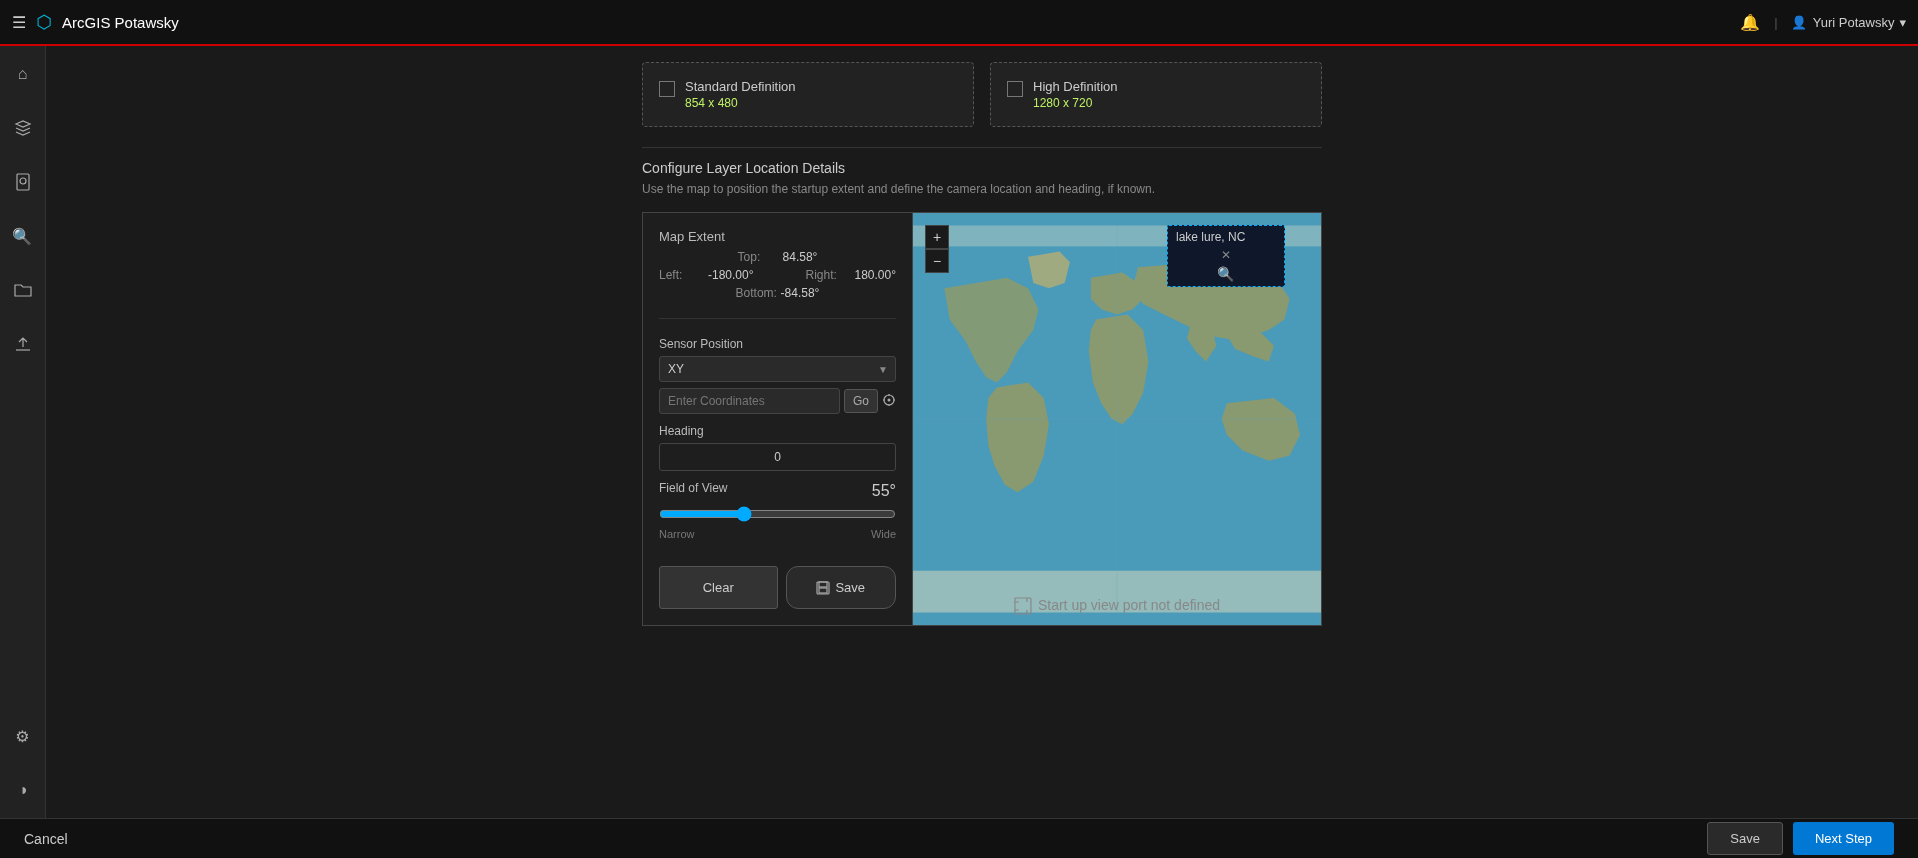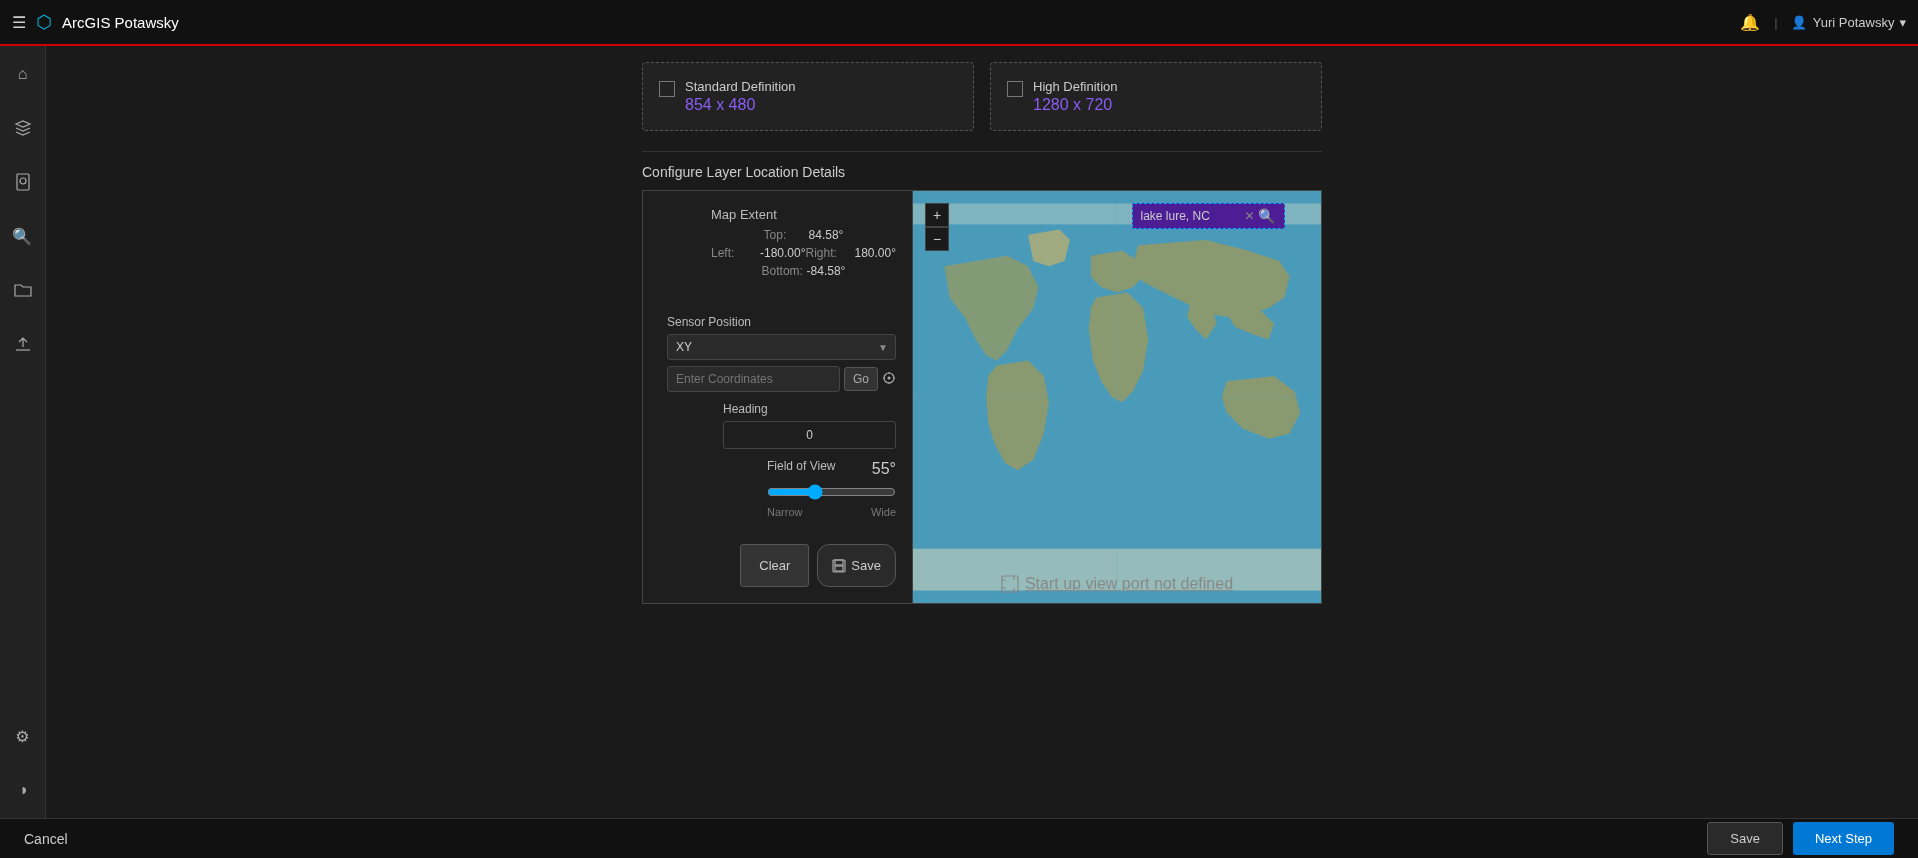--- a/index.html
+++ b/index.html
@@ -23,29 +23,29 @@
     .sidebar-bottom { margin-top: auto; display: flex; flex-direction: column; gap: 18px; }
 
     
     .content { flex: 1; background: #1a1a1a; overflow-y: auto; display: flex; flex-direction: column; }
 
     
     .resolution-row { display: flex; gap: 16px; margin-bottom: 20px; }
     .resolution-card { flex: 1; border: 1px dashed #555; border-radius: 4px; padding: 16px; display: flex; align-items: flex-start; gap: 10px; background: #222; cursor: pointer; }
     .resolution-card .checkbox { width: 16px; height: 16px; border: 1px solid #777; background: transparent; flex-shrink: 0; margin-top: 2px; }
     .resolution-card .res-name { color: #ccc; font-size: 13px; font-weight: 500; }
-    .resolution-card .res-size { color: #8b5cf6; font-size: 16px; margin-top: 2px; }
+    .resolution-card .res-size { color: #bef264; font-size: 12px; margin-top: 2px; }
 
     
     .section-title { color: #ccc; font-size: 14px; font-weight: 500; margin-bottom: 6px; }
     .section-subtitle { color: #888; font-size: 12px; margin-bottom: 16px; }
 
     
     .configure-row { display: flex; gap: 0; border: 1px solid #444; background: #1e1e1e; }
-    .left-config { width: 270px; padding: 16px; display: flex; flex-direction: column; gap: 10px; border-right: 1px solid #444; flex-shrink: 0; align-items: flex-end; }
+    .left-config { width: 270px; padding: 16px; display: flex; flex-direction: column; gap: 10px; border-right: 1px solid #444; flex-shrink: 0; }
     .right-map { flex: 1; position: relative; min-height: 400px; }
 
     
     .map-extent-title { color: #bbb; font-size: 13px; font-weight: 500; margin-bottom: 6px; }
     .extent-label { color: #888; font-size: 12px; width: 45px; }
     .extent-value { color: #ccc; font-size: 12px; }
     .extent-row-center { display: flex; justify-content: center; }
     .extent-row-sides { display: flex; justify-content: space-between; }
     .extent-side { display: flex; gap: 4px; align-items: center; }
 
@@ -70,27 +70,27 @@
     .fov-slider { width: 100%; accent-color: #00aaff; cursor: pointer; }
     .fov-labels { display: flex; justify-content: space-between; color: #777; font-size: 11px; margin-top: 3px; }
 
     
     .action-row { display: flex; gap: 8px; margin-top: auto; padding-top: 16px; }
     .btn-clear { background: #333; border: 1px solid #555; color: #ccc; padding: 7px 18px; font-size: 13px; cursor: pointer; border-radius: 3px; flex: 1; }
     .btn-save { background: #2a2a2a; border: 1px solid #555; color: #ccc; padding: 13px 14px; font-size: 13px; cursor: pointer; border-radius: 12px; display: flex; align-items: center; gap: 5px; flex: 1; justify-content: center; }
 
     
     .map-container { width: 100%; height: 100%; position: relative; background: #4a9aba; overflow: hidden; }
-    .map-search-bar { position: absolute; top: 12px; right: 36px; background: #4c1d95; border: 1px dashed #00aaff; display: flex; align-items: center; gap: 4px; padding: 4px 8px; z-index: 10; border-radius: 2px; }
+    .map-search-bar { position: absolute; top: 12px; right: 36px; background: #0f172a; border: 1px dashed #00aaff; display: flex; align-items: center; gap: 4px; padding: 4px 8px; z-index: 10; border-radius: 2px; flex-direction: column; }
     .map-search-input { background: transparent; border: none; color: #ccc; font-size: 12px; width: 100px; outline: none; }
     .map-search-close { color: #888; cursor: pointer; font-size: 12px; }
     .map-search-go { color: #888; cursor: pointer; font-size: 14px; }
     .map-zoom { position: absolute; top: 12px; left: 12px; display: flex; flex-direction: column; z-index: 10; }
     .map-zoom-btn { background: #1a1a1a; border: 1px solid #444; color: #ccc; width: 24px; height: 24px; display: flex; align-items: center; justify-content: center; cursor: pointer; font-size: 14px; }
-    .map-viewport-label { position: absolute; bottom: 10px; left: 50%; transform: translateX(-50%); color: #888; font-size: 16px; display: flex; align-items: flex-start; gap: 6px; white-space: nowrap; text-decoration: underline; }
+    .map-viewport-label { position: absolute; bottom: 10px; left: 50%; transform: translateX(-50%); color: #888; font-size: 14px; display: flex; align-items: flex-start; gap: 6px; white-space: nowrap; }
 
     
     .world-map-svg { width: 100%; height: 100%; }
 
     
     .footer { background: #111; height: 40px; display: flex; align-items: center; padding: 12px 24px; border-top: 1px solid #333; flex-shrink: 0; }
     .footer-cancel { color: #ccc; background: transparent; border: none; font-size: 14px; cursor: pointer; }
     .footer-right { margin-left: auto; display: flex; gap: 10px; }
     .btn-back { background: #2a2a2a; border: 1px solid #555; color: #ccc; padding: 8px 22px; font-size: 13px; cursor: pointer; border-radius: 3px; }
     .btn-next { background: #0078d4; border: none; color: #fff; padding: 8px 22px; font-size: 13px; cursor: pointer; border-radius: 3px; font-weight: 500; }
@@ -172,20 +172,21 @@
             <div class="res-name">High Definition</div>
             <div class="res-size">1280 x 720</div>
           </div>
         </div>
       </div>
 
       <hr class="divider-line">
 
       <div style="margin-bottom: 10px;">
         <div class="section-title">Configure Layer Location Details</div>
+        <div class="section-subtitle">Use the map to position the startup extent and define the camera location and heading, if known.</div>
       </div>
 
       <div class="configure-row">
 
         <div class="left-config">
 
           <div>
             <div class="map-extent-title">Map Extent</div>
             <div class="extent-row-center" style="margin-bottom:4px;">
               <span class="extent-label">Top:</span>

